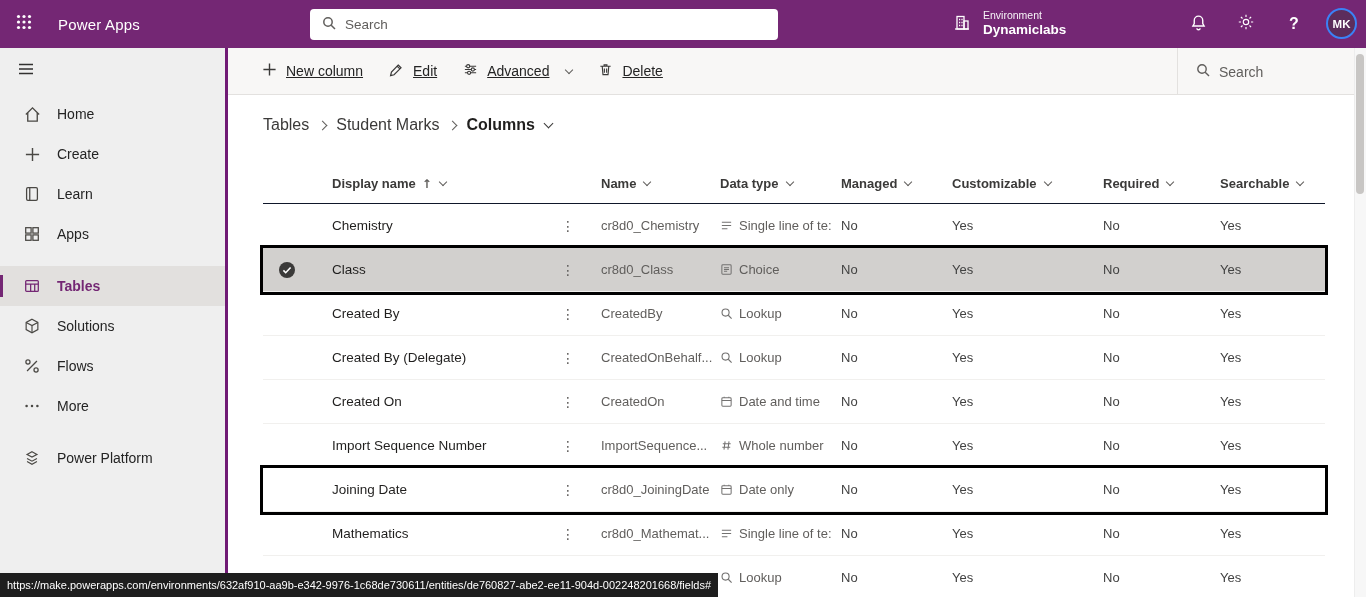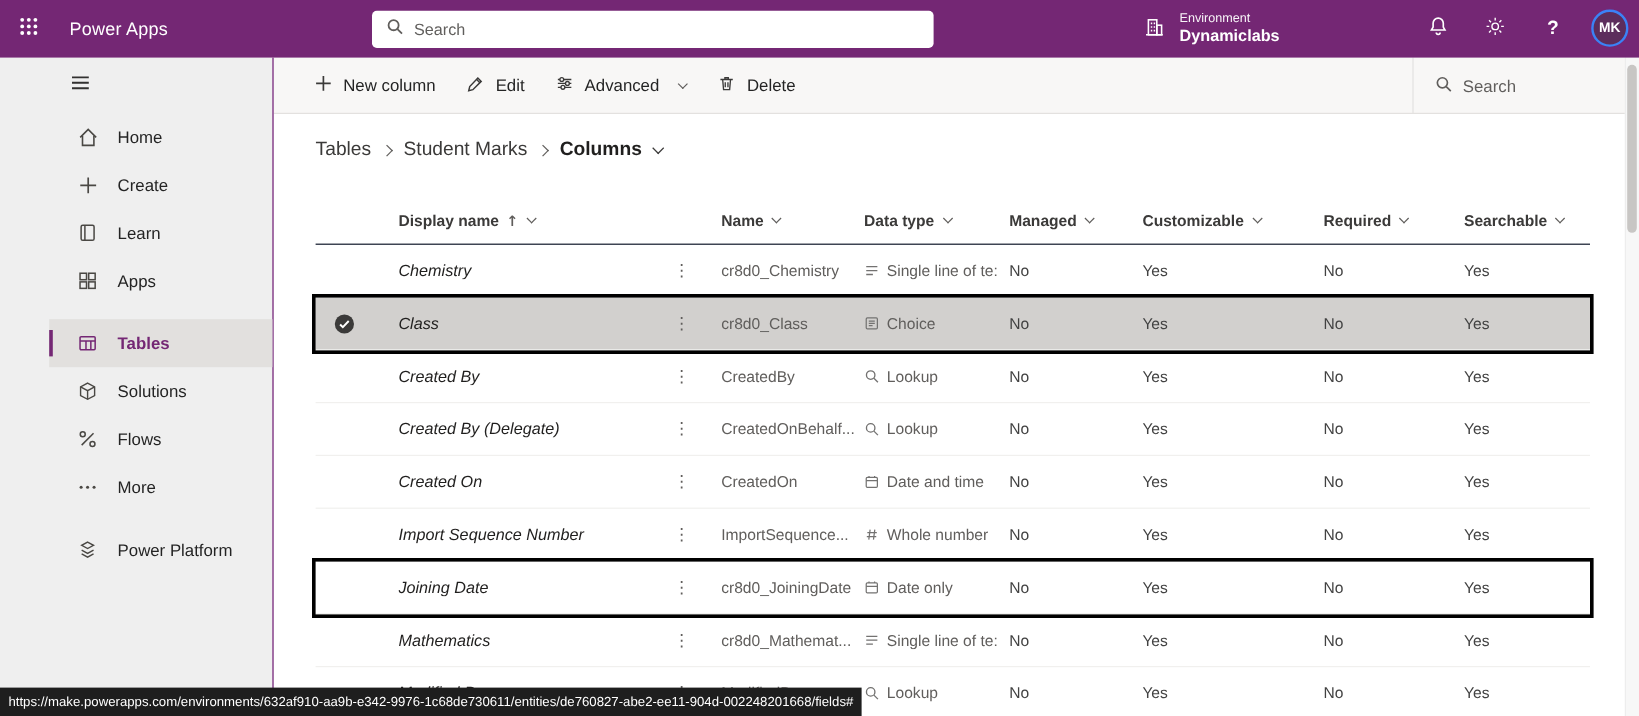--- a/index.html
+++ b/index.html
@@ -27,41 +27,41 @@
   .top-icon { position:absolute; top:0; width:44px; height:48px; display:flex;
               align-items:center; justify-content:center; cursor:pointer; }
   .help-glyph { font-size:16px; font-weight:700; }
   .avatar { position:absolute; left:1326px; top:8px; width:31px; height:31px;
             border-radius:50%; background:#5c2d5c; border:2px solid #3b82f6;
             display:flex; align-items:center; justify-content:center;
             font-size:11.5px; font-weight:700; cursor:pointer; }
 
   
   .sidebar { position:absolute; left:0; top:48px; width:228px; height:549px;
-             background:#efefef; z-index:5; border-right:1px solid #701a75;padding-left:41px; }
+             background:#efefef; z-index:5; border-right:3px solid #701a75; }
   .hamburger { width:48px; height:46px; display:flex; align-items:center;
                justify-content:center; cursor:pointer; margin-left:2px; }
   .nav-item { height:40px; display:flex; align-items:center; padding-left:22px;
               gap:15px; font-size:14px; color:#242424; cursor:pointer; position:relative; }
   .nav-item.selected { background:#e2e0de; color:#742774; font-weight:600; }
   .nav-item.selected::before { content:''; position:absolute; left:0; top:9px;
               bottom:9px; width:3px; background:#742774; }
   .nav-gap { height:12px; }
   .nav-ic { width:20px; display:flex; justify-content:center; }
   .va-item { position:absolute; left:14px; top:527px; display:flex; gap:10px;
              align-items:center; font-size:14px; color:#242424; cursor:pointer; }
 
   
   .content { position:absolute; left:228px; top:48px; width:1138px; height:549px; background:#fff; }
 
   .cmdbar { position:absolute; left:0; top:0; width:1138px; height:47px;
             background:#f8f7f6; border-bottom:1px solid #e3e1df;
             display:flex; align-items:center; padding-left:21px; }
   .cmd-btn { height:47px; display:flex; align-items:center; gap:9px; padding:0 13px;
-             font-size:14px; color:#242424; cursor:pointer; white-space:nowrap; }
+             font-size:14px; color:#242424; cursor:pointer; white-space:nowrap;text-decoration:underline; }
   .cmd-search { position:absolute; right:0; top:0; width:189px; height:47px;
                 border-left:1px solid #e3e1df; display:flex; align-items:center;
                 padding-left:18px; gap:9px; color:#605e5c; font-size:14px; cursor:text; }
 
   .breadcrumb { position:absolute; left:35px; top:68px; display:flex;
                 align-items:center; gap:9px; font-size:16px; color:#3b3a39; }
   .bc-link { cursor:pointer; }
   .bc-current { font-weight:700; color:#201f1e; cursor:pointer;
                 display:flex; align-items:center; }
 
@@ -79,21 +79,21 @@
           grid-template-columns:69px 225px 44px 119px 121px 111px 151px 117px 105px;
           align-items:center; }
   .thead { height:40px; font-size:13px; font-weight:600; color:#3b3a39;
            border-bottom:1px solid #0f172a; }
   .hcell { cursor:pointer; display:flex; align-items:center; color:#3b3a39; }
   .sort-arrow { font-family:"DejaVu Sans",sans-serif; font-size:12px; margin-left:6px; color:#605e5c; }
   .trow { height:44px; border-bottom:1px solid #f1f0ee; cursor:pointer; position:relative; }
   .row-selected { background:#d2d0ce; }
   .row-outline  { outline:3px solid #000; z-index:2; }
   .c-sel  { display:flex; padding-left:15px; }
-  .c-dn   { font-size:13.5px; color:#201f1e; white-space:nowrap; overflow:hidden;font-style:italic; }
+  .c-dn   { font-size:13.5px; color:#201f1e; white-space:nowrap; overflow:hidden; }
   .c-kebab{ color:#605e5c; font-size:14px; padding-left:4px; cursor:pointer;
             font-family:"DejaVu Sans",sans-serif; }
   .c-name { font-size:13px; color:#605e5c; white-space:nowrap; overflow:hidden; }
   .c-dt   { font-size:13px; color:#605e5c; display:flex; align-items:center;
             gap:6px; white-space:nowrap; overflow:hidden; }
   .c-val  { font-size:13px; color:#424242; }
   .dtic { flex:0 0 auto; }
 
   
   .scroll-track { position:absolute; right:0; top:48px; width:12px; height:549px;

